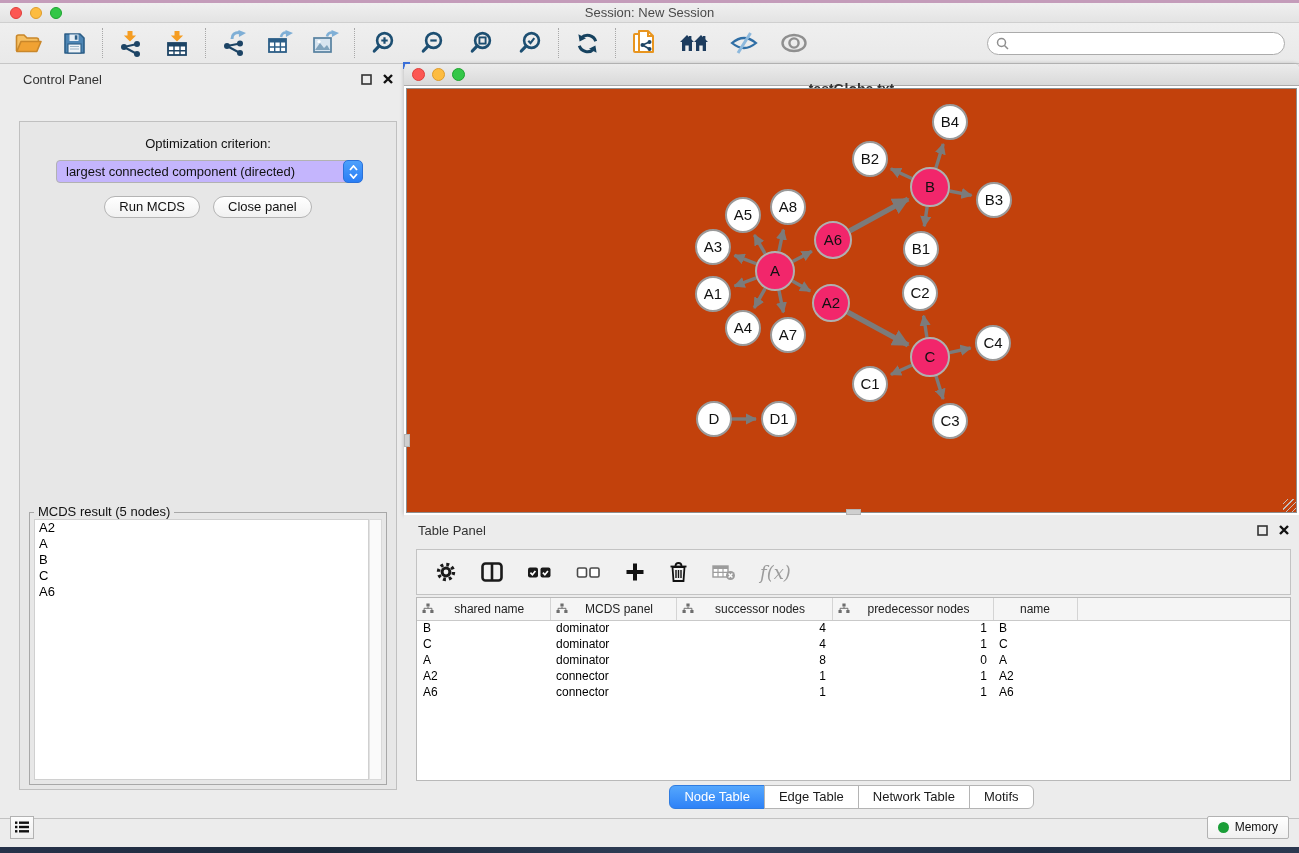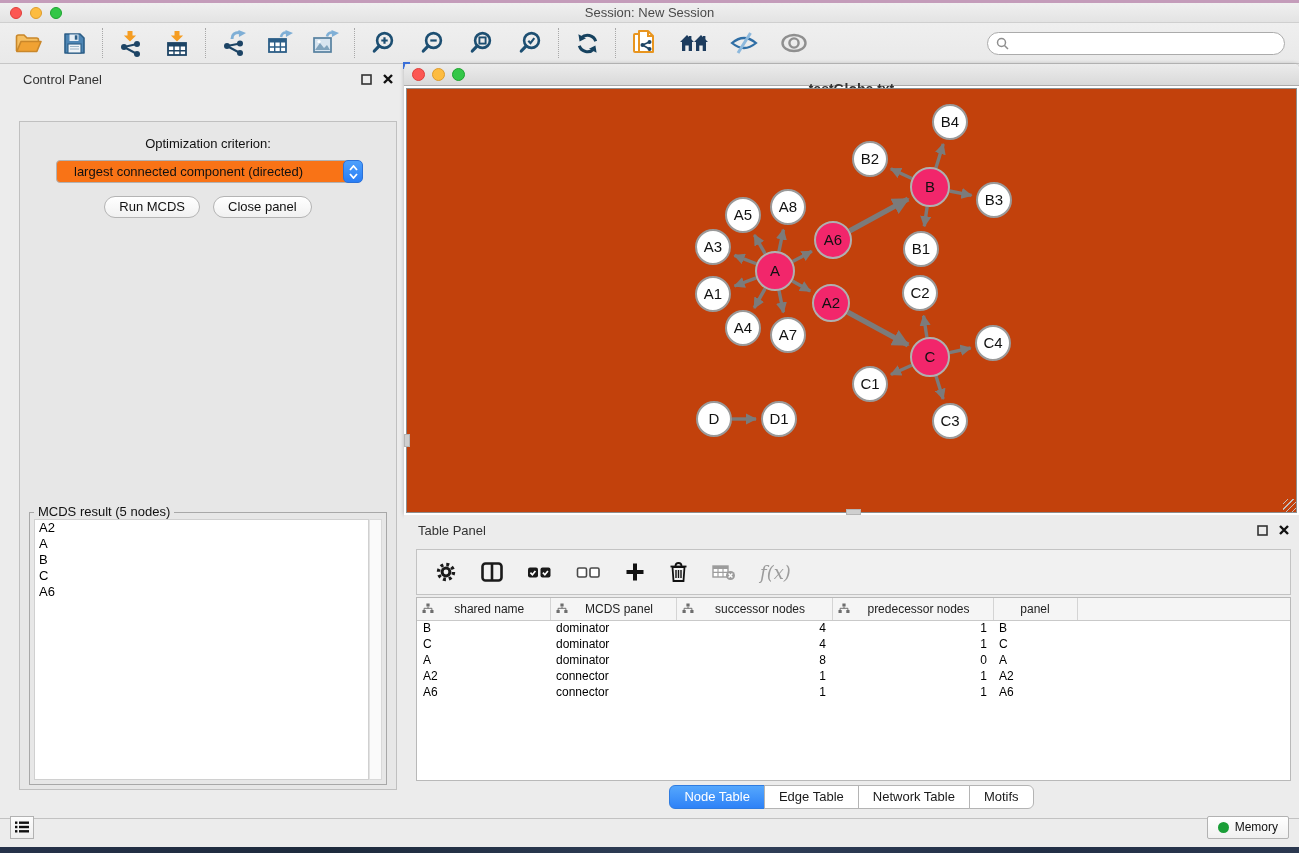--- a/index.html
+++ b/index.html
@@ -30,21 +30,21 @@
   .panel-header .ph-title { font-size:13px; color:#333; }
   .panel-header .ph-icons { margin-left:auto; display:flex; gap:11px; align-items:center; }
   .seg-tabs { position:absolute; top:32px; left:0; right:0; display:flex; justify-content:center; z-index:2; }
   .seg-tab { font-size:13px; padding:3px 14px; background:#fff; border:1px solid #b4b4b4; margin-left:-1px; color:#1a1a1a; cursor:default; line-height:16px; }
   .seg-tab:first-child { border-radius:6px 0 0 6px; margin-left:0; }
   .seg-tab:last-child { border-radius:0 6px 6px 0; }
   .seg-tab.active { background:linear-gradient(#55a7fd,#2e82f7); border-color:#2f7ce0; color:#fff; }
   #cp-content { position:absolute; top:57px; left:6px; right:6px; bottom:16px; background:#e7e7e7; border:1px solid #c0c0c0; }
   #opt-label { margin-top:14px; text-align:center; font-size:13px; color:#111; }
   #criterion-row { position:relative; margin:9px 33px 0 36px; height:24px; }
-  #criterion-select { position:absolute; left:0; right:10px; top:0; height:23px; background:#f97316; border:1px solid #b2b2b2; border-radius:4px; font-size:13px; line-height:21px; padding-left:17px; color:#111; white-space:nowrap; overflow:hidden; }
+  #criterion-select { position:absolute; left:0; right:10px; top:0; height:23px; background:#c4b5fd; border:1px solid #b2b2b2; border-radius:4px; font-size:13px; line-height:21px; padding-left:9px; color:#111; white-space:nowrap; overflow:hidden; }
   #criterion-stepper { position:absolute; right:0; top:0; width:20px; height:23px; border-radius:5px; background:linear-gradient(#4da0fc,#2a7ef5); border:1px solid #2b72d9; display:flex; flex-direction:column; align-items:center; justify-content:center; gap:2px; }
   #buttons-row { display:flex; justify-content:center; gap:13px; margin-top:12px; }
   .mac-btn { height:22px; padding:0 14px; background:linear-gradient(#ffffff,#f1f1f1); border:1px solid #b4b4b4; border-radius:11px; font-size:13px; line-height:20px; color:#111; cursor:default; }
   #result-box { position:absolute; left:9px; right:9px; top:390px; bottom:4px; border:1px solid #a8a8a8; }
   #result-legend { position:absolute; top:-9px; left:4px; background:#e7e7e7; padding:0 4px; font-size:13px; color:#111; }
   #result-list { position:absolute; left:4px; right:17px; top:6px; bottom:4px; background:#fff; border:1px solid #d0d0d0; overflow:hidden; }
   #result-scroll { position:absolute; right:4px; top:6px; bottom:4px; width:13px; background:#fafafa; border:1px solid #d9d9d9; border-left:1px solid #e2e2e2; }
   .result-item { font-size:13px; line-height:16px; padding-left:4px; color:#000; }
 
   
@@ -549,21 +549,21 @@
                   <rect x="4.4" y="0.5" width="3.2" height="3" fill="#6e6e6e"></rect>
                   <rect x="0.5" y="7" width="3.2" height="3" fill="#6e6e6e"></rect>
                   <rect x="8.3" y="7" width="3.2" height="3" fill="#6e6e6e"></rect>
                   <path d="M6 3.5 V5.3 M2.1 7 V5.3 H9.9 V7" fill="none" stroke="#6e6e6e" stroke-width="1"></path>
                 </svg>
                 <span class="hlabel">predecessor nodes</span>
               </div>
             </th>
             <th>
               <div class="hcell">
-                <span class="hlabel">panel</span>
+                <span class="hlabel">name</span>
               </div>
             </th>
             <th></th>
           </tr>
         </thead>
       <tbody id="tbl-body">
           <tr>
             <td>B</td>
             <td>dominator</td>
             <td class="num">4</td>

